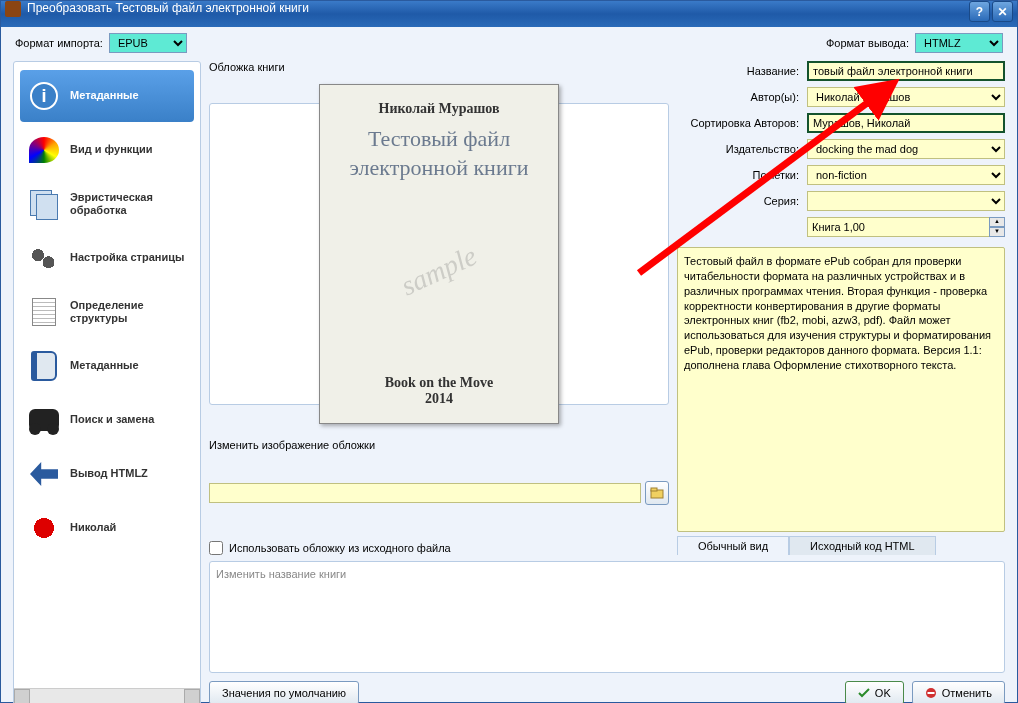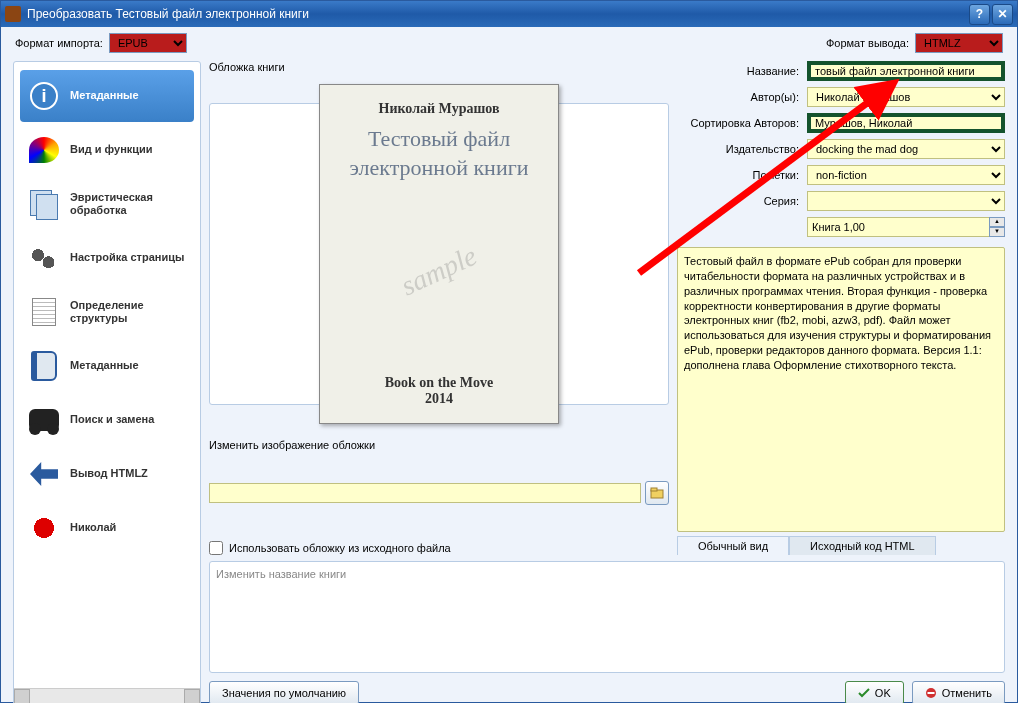--- a/index.html
+++ b/index.html
@@ -1,28 +1,28 @@
 <!DOCTYPE html>
 <html><head>
 <meta charset="utf-8">
 <style>
 * { box-sizing: border-box; margin: 0; padding: 0; }
 body { font-family: Tahoma, Arial, sans-serif; font-size: 11px; background: #fff; color: #000; }
 
 .window { width: 1018px; height: 703px; border: 1px solid #2a5a9e; background: #eef3fb; position: relative; }
 
-.titlebar { height: 26px; background: linear-gradient(to bottom, #3a7ac8 0%, #1f5aa8 50%, #2a6ab8 100%); display: flex; align-items: center; padding: 0 4px; color: #fff; }
+.titlebar { height: 26px; background: linear-gradient(to bottom, #3a7ac8 0%, #1f5aa8 50%, #2a6ab8 100%); display: flex; align-items: flex-start; padding: 0 4px; color: #fff; }
 .titlebar .app-icon { width: 16px; height: 16px; background: #8b4513; margin-right: 6px; border-radius: 2px; }
 .titlebar .title { flex: 1; font-size: 12px; }
 .titlebar .win-btn { width: 21px; height: 21px; margin-left: 2px; background: linear-gradient(to bottom, #6ea6e0, #2a6ab8); border: 1px solid #1a4a88; border-radius: 3px; display: flex; align-items: center; justify-content: center; color: #fff; font-weight: bold; font-size: 12px; cursor: pointer; }
 
 .toprow { display: flex; align-items: center; padding: 6px 14px 4px 14px; }
 .toprow .lbl { font-size: 11px; margin-right: 6px; }
 .toprow .spacer { flex: 1; }
-.combo { height: 20px; border: 1px solid #7a9ac0; background: #b91c1c; font-size: 11px; padding-left: 4px; }
+.combo { height: 20px; border: 1px solid #7a9ac0; background: #5eead4; font-size: 11px; padding-left: 4px; }
 .combo-import { width: 78px; }
 .combo-output { width: 88px; }
 
 .content { display: flex; padding: 4px 12px 12px 12px; height: 660px; gap: 8px; }
 
 .sidebar-wrap { width: 188px; border: 1px solid #b8cce4; border-radius: 3px; background: #fff; position: relative; overflow: hidden; }
 .sidebar { width: 100%; height: 100%; overflow-y: auto; padding: 6px 0; }
 .side-item { display: flex; align-items: center; padding: 10px 8px; margin: 2px 6px; border-radius: 4px; cursor: pointer; font-weight: bold; font-size: 11px; color: #333; gap: 10px; min-height: 52px; }
 .side-item.active { background: linear-gradient(to bottom, #5aa0e8, #3a80c8); color: #fff; }
 .side-icon { width: 32px; height: 32px; flex-shrink: 0; display: flex; align-items: center; justify-content: center; }
@@ -48,21 +48,21 @@
 .cover-path-row { display: flex; align-items: center; gap: 4px; margin-top: 2px; }
 .yellow-input { height: 20px; border: 1px solid #c0c080; background: #ffffcc; flex: 1; padding: 0 4px; font-size: 11px; }
 .browse-btn { width: 24px; height: 24px; border: 1px solid #7a9ac0; border-radius: 3px; background: linear-gradient(to bottom,#fff,#e0e8f0); cursor: pointer; display: flex; align-items: center; justify-content: center; }
 
 .check-row { display: flex; align-items: center; gap: 6px; margin-top: 8px; font-size: 11px; }
 .check-row input { width: 14px; height: 14px; }
 
 .meta-area { flex: 1; display: flex; flex-direction: column; min-width: 0; }
 .form-row { display: flex; align-items: center; margin-bottom: 6px; gap: 8px; }
 .form-label { width: 122px; text-align: right; font-size: 11px; }
-.form-input { flex: 1; height: 20px; background: #ffffcc; border: 4px solid #14532d; padding: 0 4px; font-size: 11px; }
+.form-input { flex: 1; height: 20px; background: #ffffcc; border: 2px solid #14532d; padding: 0 4px; font-size: 11px; }
 .form-select { flex: 1; height: 20px; background: #ffffcc; border: 1px solid #c0c080; padding-left: 4px; font-size: 11px; }
 .spinner { flex: 1; display: flex; }
 .spinner input { flex: 1; height: 20px; background: #ffffcc; border: 1px solid #c0c080; border-right: none; padding: 0 4px; font-size: 11px; }
 .spinner .btns { width: 16px; display: flex; flex-direction: column; }
 .spinner .btns div { flex: 1; border: 1px solid #7a9ac0; background: #e8e8e8; font-size: 6px; text-align: center; cursor: pointer; }
 
 .desc-box { flex: 1; border: 1px solid #c0c080; background: #ffffcc; border-radius: 2px; padding: 6px; font-size: 11px; line-height: 1.35; margin-top: 4px; overflow: auto; }
 
 .tabs { display: flex; margin-top: 4px; font-size: 11px; }
 .tab { padding: 3px 20px; border: 1px solid #b8cce4; border-bottom: none; background: #eef3fb; cursor: pointer; }

